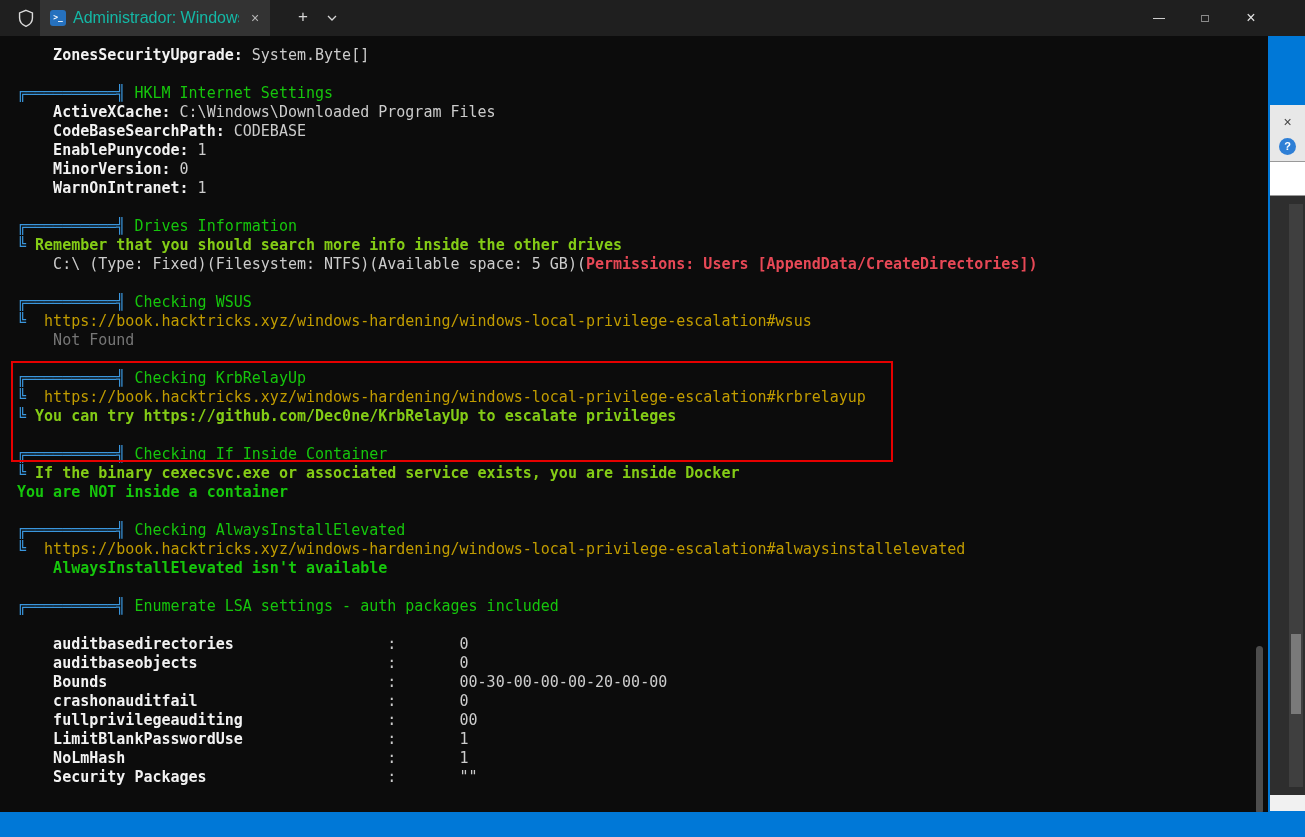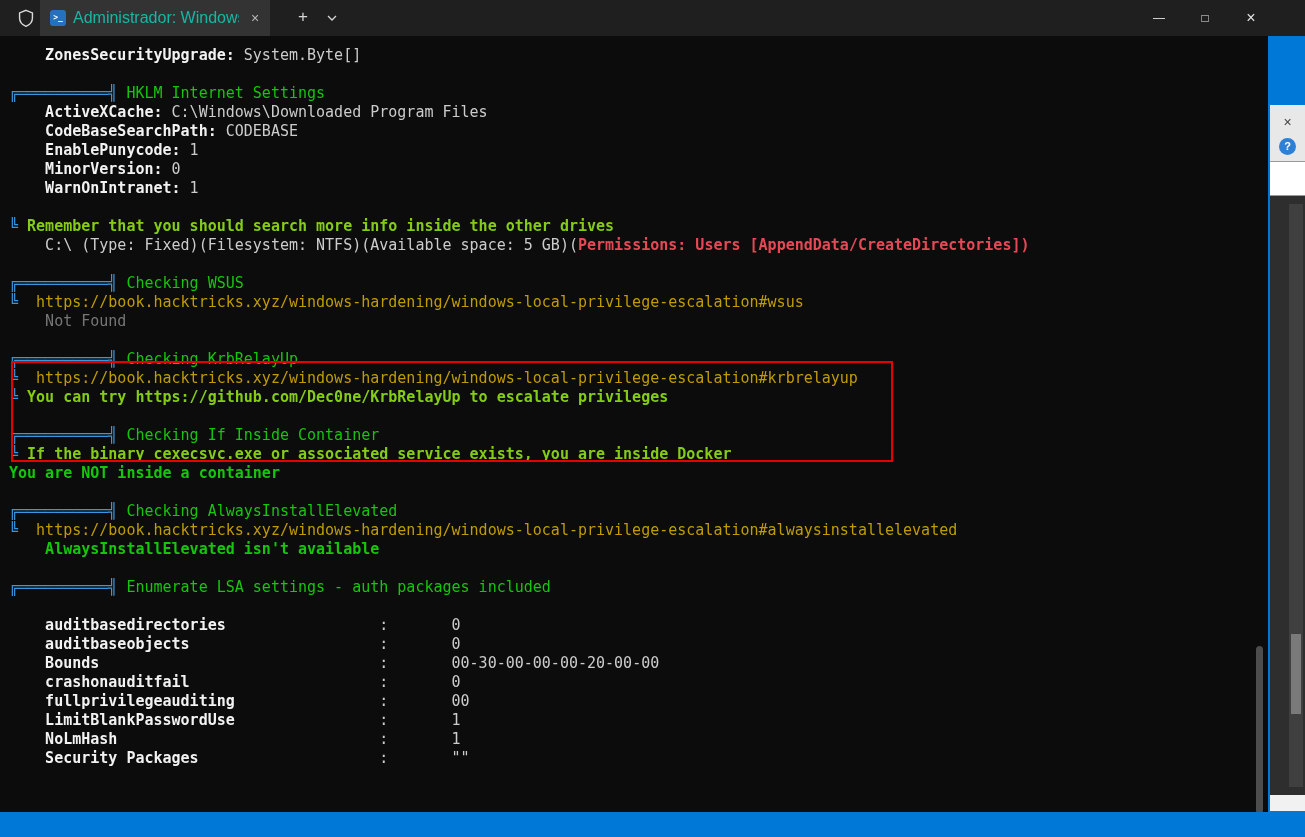--- a/index.html
+++ b/index.html
@@ -15,21 +15,21 @@
   .tab-title{flex:1;color:#14b8a6;font-size:16px;white-space:nowrap;overflow:hidden}
   .tab-close{color:#B8B8B8;font-size:14px;width:18px;text-align:center}
   .newtab{position:absolute;left:287px;top:0;width:32px;height:36px;color:#D6D6D6;font-size:17px;line-height:34px;text-align:center}
   .tabdrop{position:absolute;left:318px;top:0;width:28px;height:36px;display:flex;align-items:center;justify-content:center}
   .wincontrols{position:absolute;left:1136px;top:0;display:flex}
   .wc{width:46px;height:36px;color:#E2E2E2;text-align:center;line-height:36px;font-size:12px}
   .wc-close{font-size:16px}
 
   
   .screen{position:absolute;left:0;top:36px;width:1268px;height:776px;background:#0C0C0C;
-          padding:10px 0 0 9px;z-index:2;overflow:hidden}
+          padding:10px 0 0 17px;z-index:2;overflow:hidden}
   .tline{white-space:pre;font-family:"DejaVu Sans Mono","Liberation Mono",monospace;
          font-size:15px;line-height:19px;height:19px}
   .c-w {color:#CCCCCC}
   .c-wb{color:#F2F2F2;font-weight:700}
   .c-cy{color:#3A96DD}
   .c-g {color:#16C60C;font-weight:700}
   .c-gb{color:#16C60C;font-weight:400}
   .c-bl{color:#84cc16;font-weight:700}
   .c-y {color:#C19C00;font-weight:400}
   .c-r {color:#E74856;font-weight:700}
@@ -88,20 +88,21 @@
     <div id="lines">
         <div class="tline"><span class="c-wb">    ZonesSecurityUpgrade:</span><span class="c-w"> System.Byte[]</span></div>
         <div class="tline">&nbsp;</div>
         <div class="tline"><span class="c-cy">╔══════════╣ </span><span class="c-gb">HKLM Internet Settings</span></div>
         <div class="tline"><span class="c-wb">    ActiveXCache:</span><span class="c-w"> C:\Windows\Downloaded Program Files</span></div>
         <div class="tline"><span class="c-wb">    CodeBaseSearchPath:</span><span class="c-w"> CODEBASE</span></div>
         <div class="tline"><span class="c-wb">    EnablePunycode:</span><span class="c-w"> 1</span></div>
         <div class="tline"><span class="c-wb">    MinorVersion:</span><span class="c-w"> 0</span></div>
         <div class="tline"><span class="c-wb">    WarnOnIntranet:</span><span class="c-w"> 1</span></div>
         <div class="tline">&nbsp;</div>
+        <div class="tline"><span class="c-cy">╔══════════╣ </span><span class="c-gb">Drives Information</span></div>
         <div class="tline"><span class="c-cy">╚ </span><span class="c-bl">Remember that you should search more info inside the other drives</span></div>
         <div class="tline"><span class="c-w">    C:\ (Type: Fixed)(Filesystem: NTFS)(Available space: 5 GB)(</span><span class="c-r">Permissions: Users [AppendData/CreateDirectories])</span></div>
         <div class="tline">&nbsp;</div>
         <div class="tline"><span class="c-cy">╔══════════╣ </span><span class="c-gb">Checking WSUS</span></div>
         <div class="tline"><span class="c-cy">╚ </span><span class="c-y"> https://book.hacktricks.xyz/windows-hardening/windows-local-privilege-escalation#wsus</span></div>
         <div class="tline"><span class="c-gr">    Not Found</span></div>
         <div class="tline">&nbsp;</div>
         <div class="tline"><span class="c-cy">╔══════════╣ </span><span class="c-gb">Checking KrbRelayUp</span></div>
         <div class="tline"><span class="c-cy">╚ </span><span class="c-y"> https://book.hacktricks.xyz/windows-hardening/windows-local-privilege-escalation#krbrelayup</span></div>
         <div class="tline"><span class="c-cy">╚ </span><span class="c-bl">You can try https://github.com/Dec0ne/KrbRelayUp to escalate privileges</span></div>

